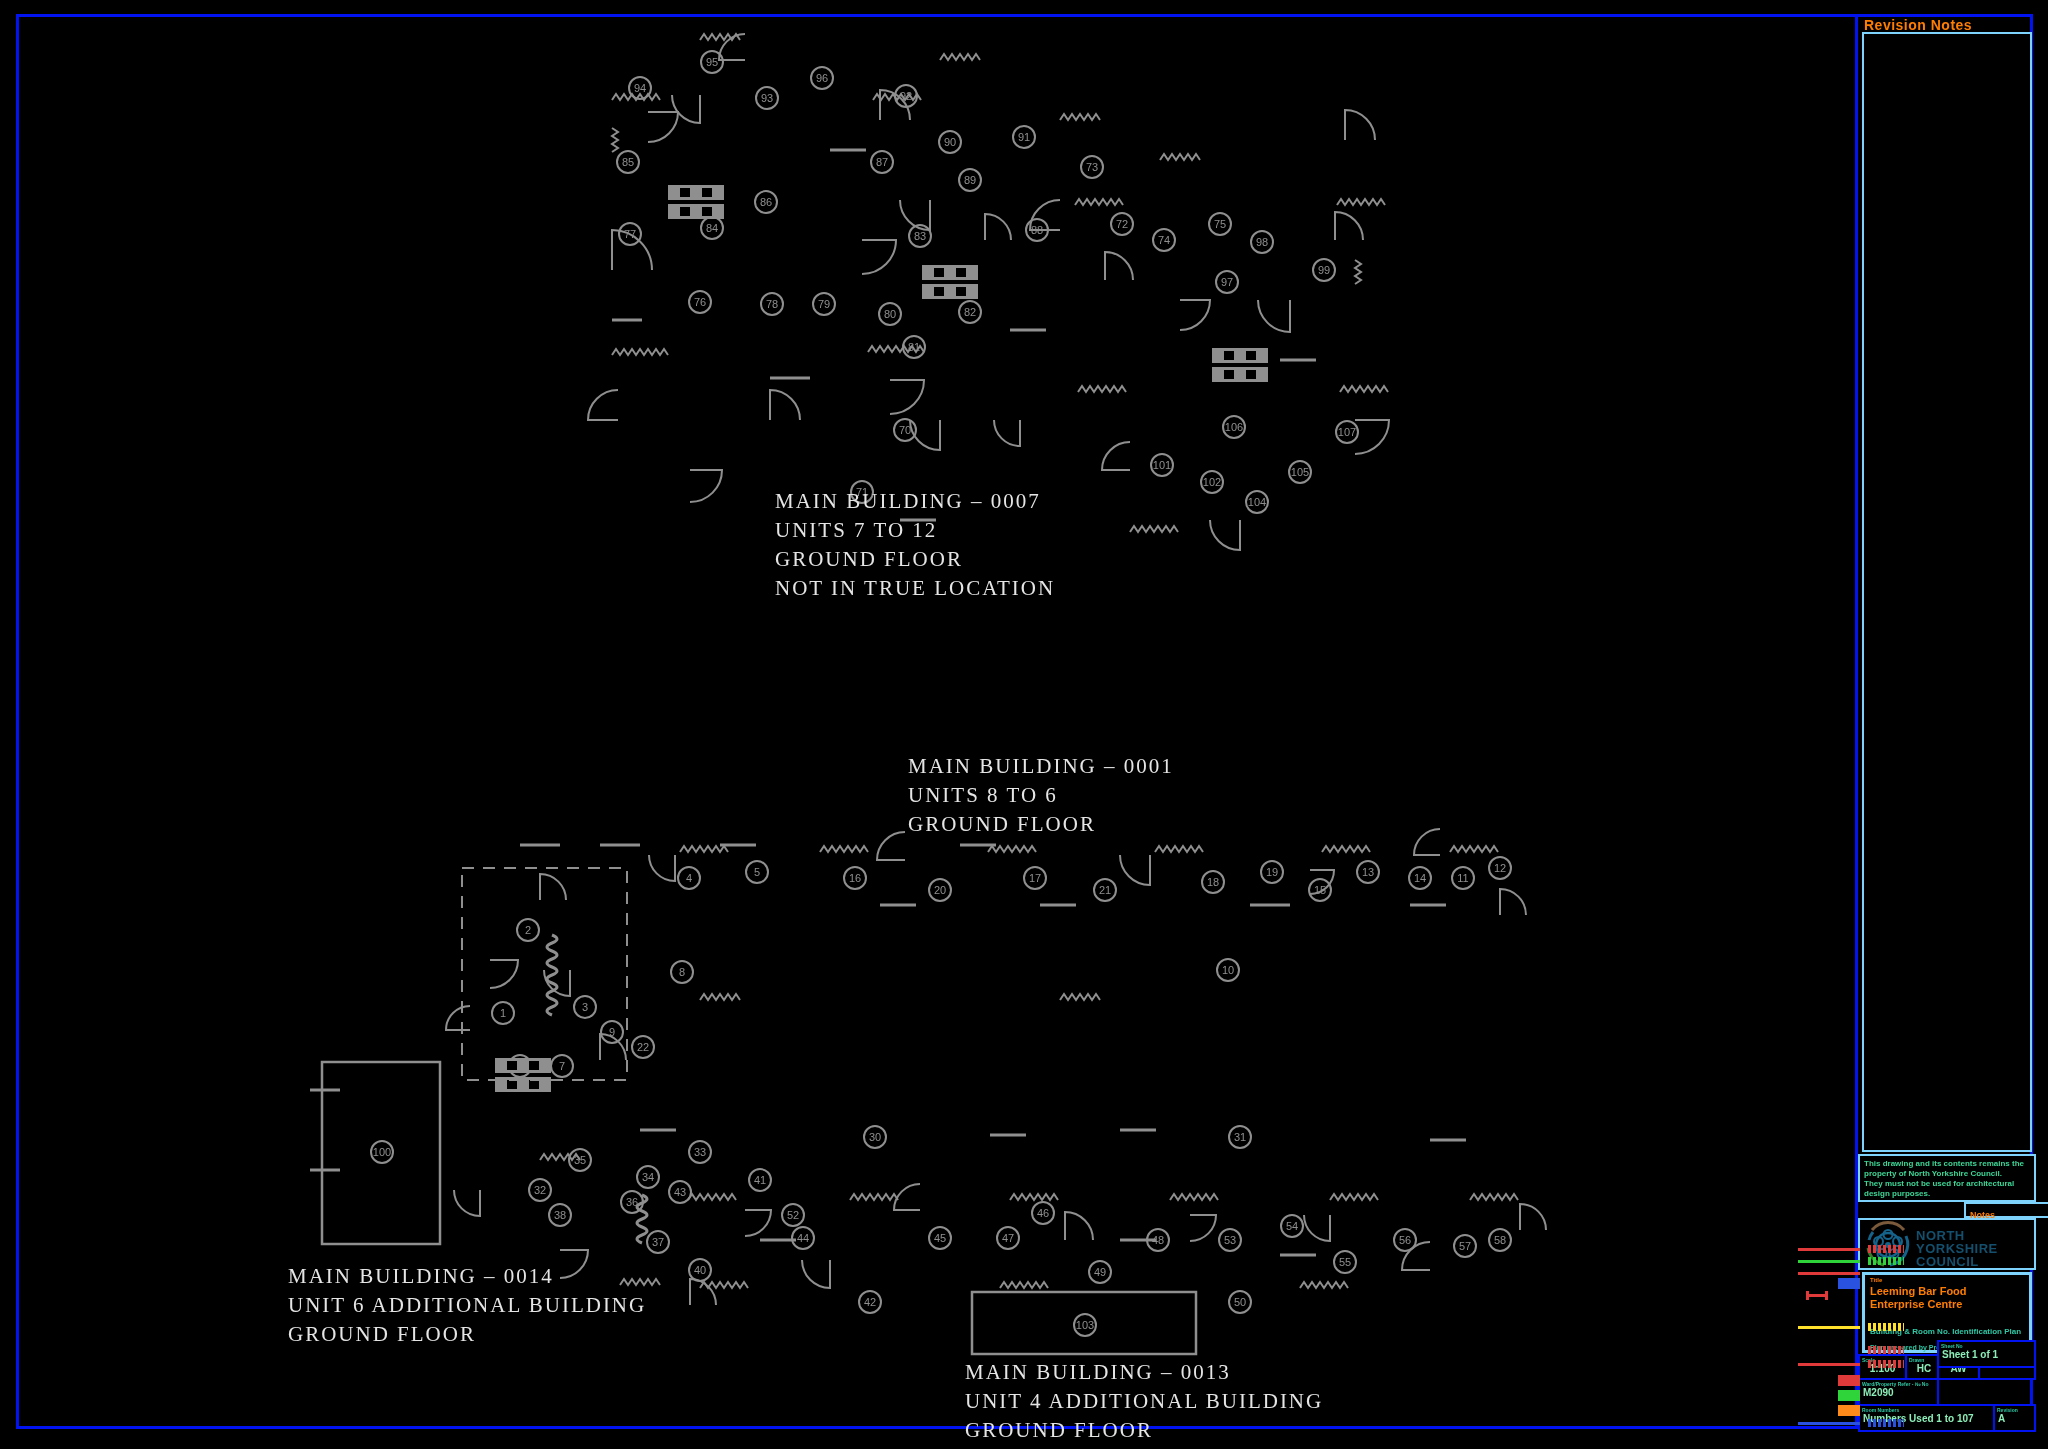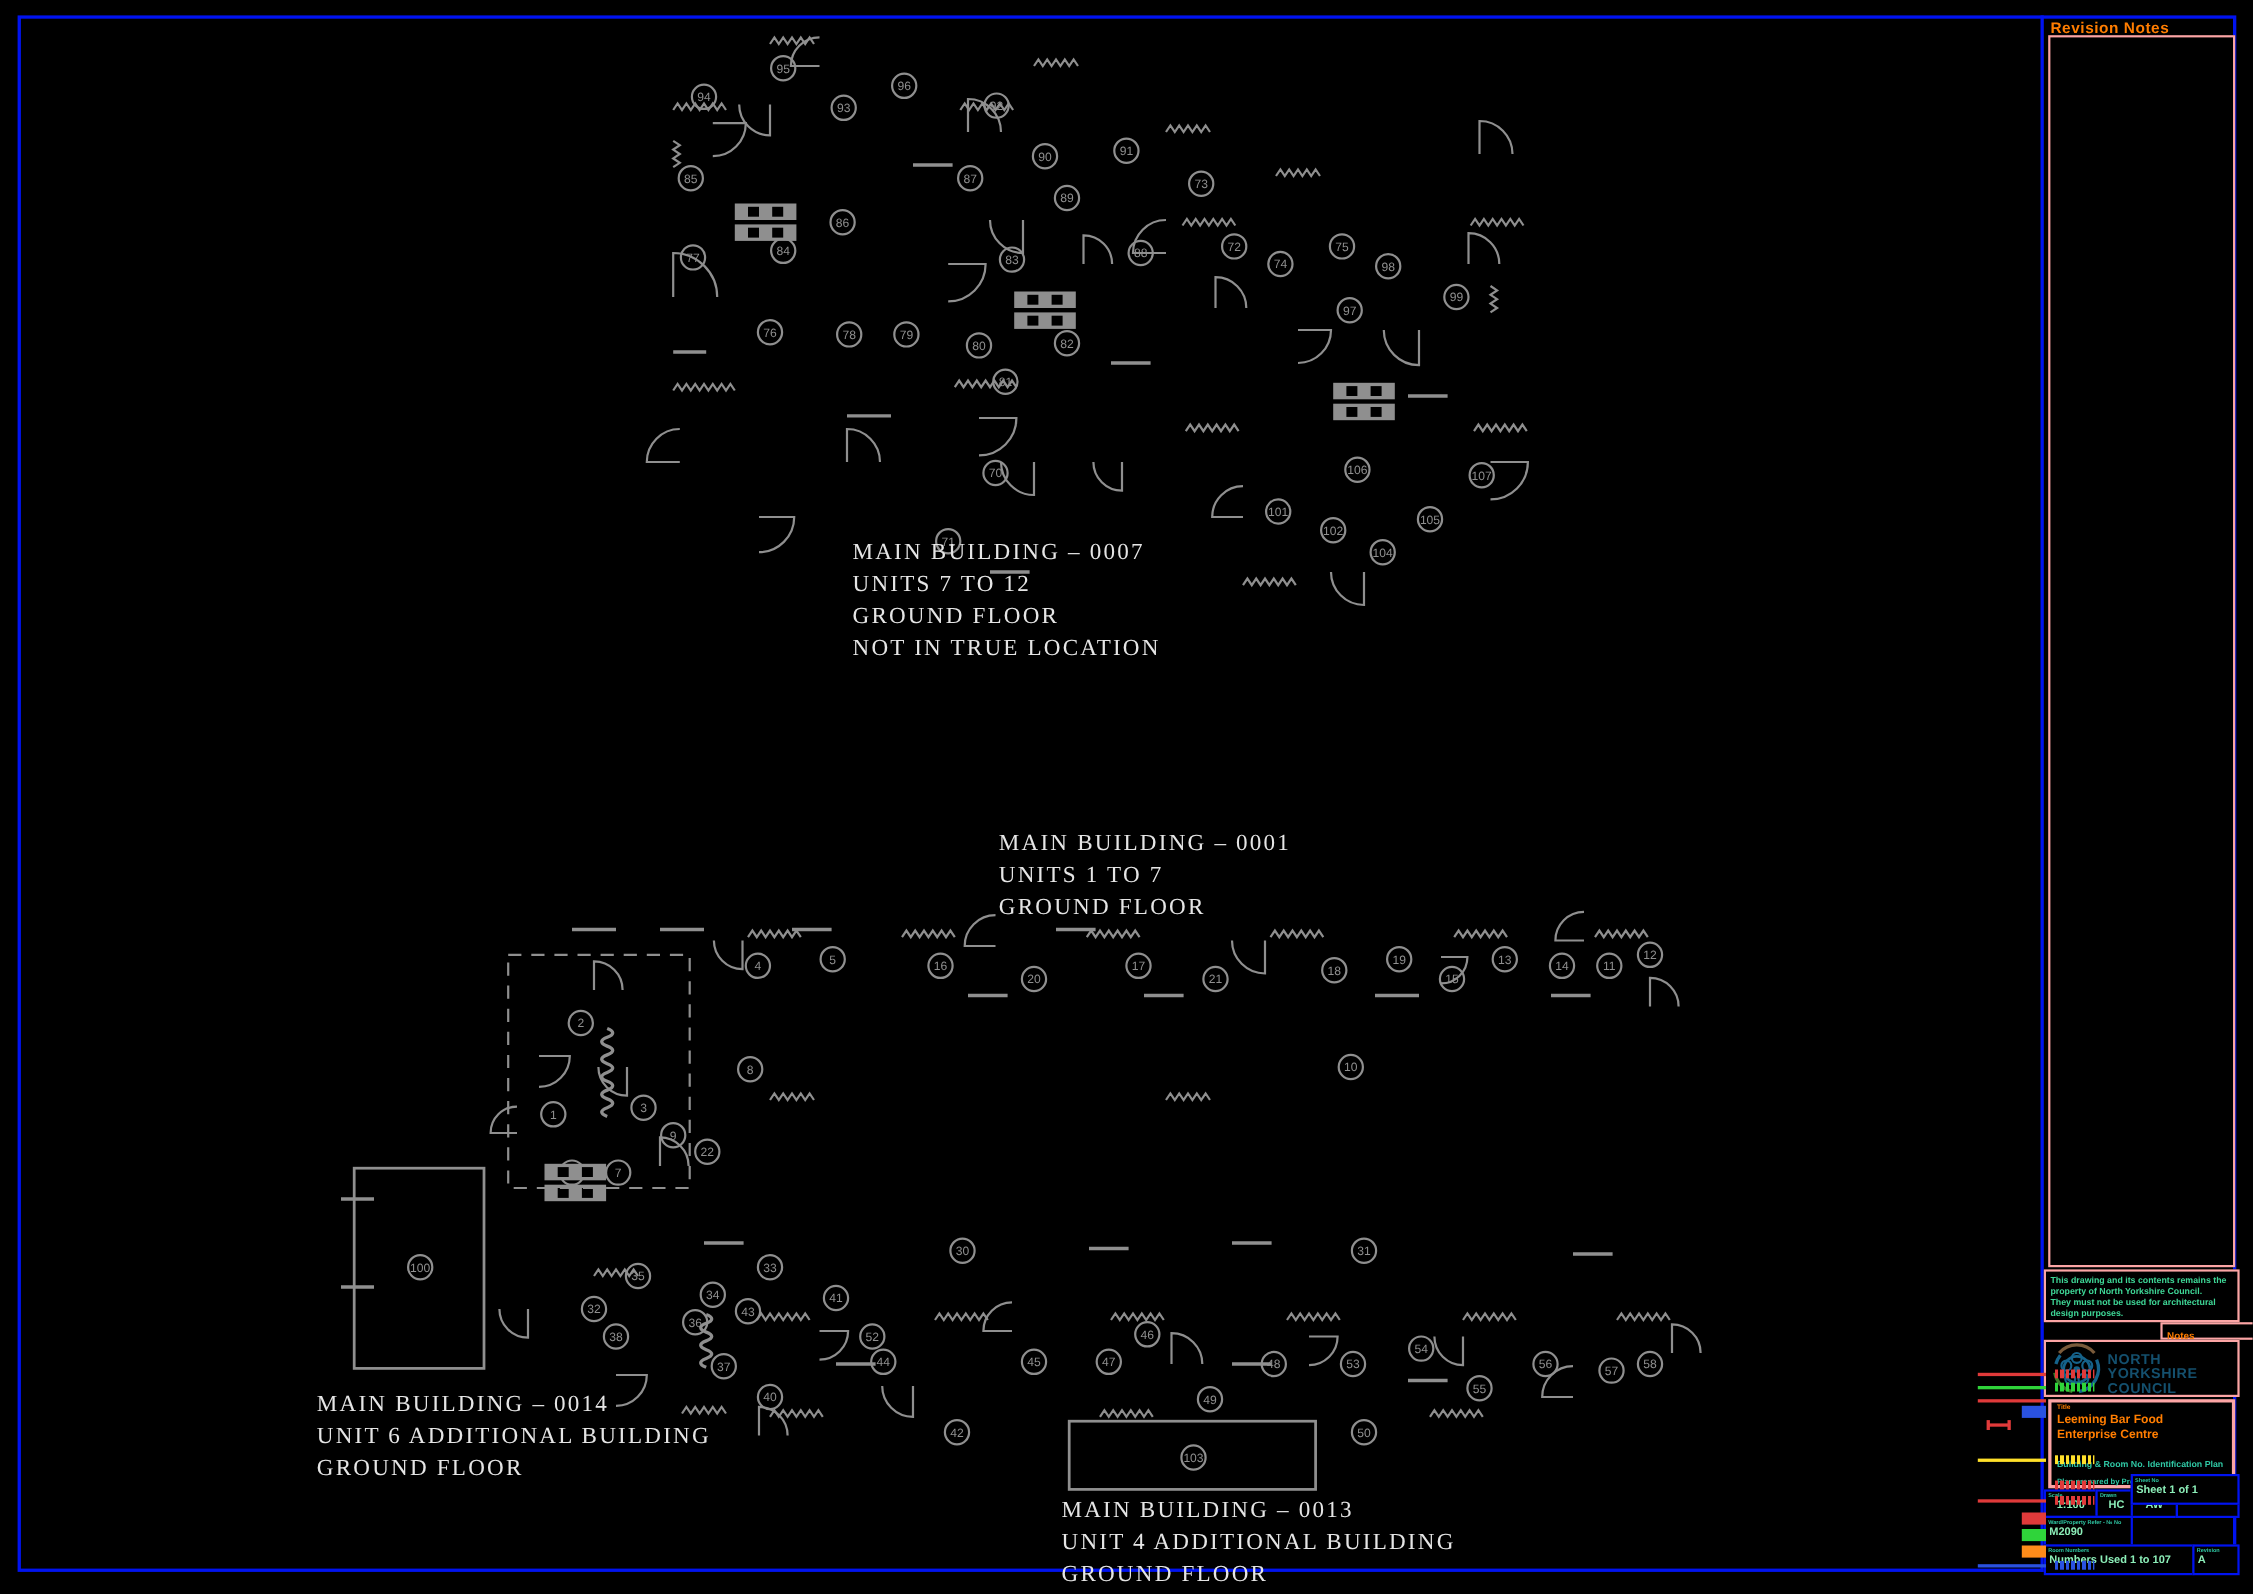--- a/index.html
+++ b/index.html
@@ -6,21 +6,21 @@
   #page{position:relative;width:2048px;height:1449px;background:#000;overflow:hidden;
         font-family:"Liberation Sans",sans-serif;}
   .abs{position:absolute;}
   
   #frame{left:16px;top:14px;width:2017px;height:1415px;border:3px solid #0013f0;box-sizing:border-box;}
   #divider{left:1855px;top:14px;width:3px;height:1415px;background:#0013f0;}
   
   .cadlabel{position:absolute;color:#e5e5e5;font-size:21px;letter-spacing:2px;line-height:29px;
             white-space:pre-line;font-family:Liberation Serif, serif;}
   
-  .bluebox{position:absolute;border:2px solid #fca5a5;box-sizing:border-box;background:#000;}
+  .bluebox{position:absolute;border:2px solid #7dd3fc;box-sizing:border-box;background:#000;}
   #revnotes-label{left:1864px;top:17px;font-size:14px;font-weight:bold;color:#ff7d00;letter-spacing:.5px;}
   #revnotes-box{left:1862px;top:32px;width:170px;height:1120px;}
   #disclaimer-box{left:1858px;top:1154px;width:178px;height:48px;padding:3px 4px;}
   #disclaimer-box div{color:#3ed696;font-size:8px;line-height:10px;font-weight:bold;white-space:pre-line;}
   #notes-row{left:1964px;top:1202px;width:178px;height:16px;}
   #notes-row span{color:#ff7d00;font-size:9px;font-weight:bold;margin-left:4px;line-height:12px;display:inline-block;}
   #logo-box{left:1858px;top:1218px;width:178px;height:52px;display:flex;align-items:flex-end;padding-left:4px;}
   #logo-text{color:#14506e;font-size:13px;line-height:13px;font-weight:bold;letter-spacing:.5px;white-space:pre-line;margin-left:4px;}
   #title-box{left:1862px;top:1272px;width:170px;height:81px;border-width:3px;padding:2px 5px;}
   #title-label{color:#ff7d00;font-size:6px;font-weight:bold;}
@@ -354,21 +354,21 @@
       <rect x="462" y="868" width="165" height="212" stroke="#8f8f8f" stroke-width="2" fill="none" stroke-dasharray="12 9"></rect>
       <path d="M552,935 q10,4 0,8 q-10,4 0,8 q10,4 0,8 q-10,4 0,8 q10,4 0,8 q-10,4 0,8 q10,4 0,8 q-10,4 0,8 q10,4 0,8 q-10,4 0,8" stroke="#8f8f8f" stroke-width="3" fill="none"></path>
       <path d="M642,1195 q10,4 0,8 q-10,4 0,8 q10,4 0,8 q-10,4 0,8 q10,4 0,8 q-10,4 0,8" stroke="#8f8f8f" stroke-width="3" fill="none"></path>
     </svg>
 
   <div class="cadlabel" style="left: 775px; top: 487px;">MAIN BUILDING – 0007
 UNITS 7 TO 12
 GROUND FLOOR
 NOT IN TRUE LOCATION</div>
   <div class="cadlabel" style="left: 908px; top: 752px;">MAIN BUILDING – 0001
-UNITS 1 TO 7
+UNITS 8 TO 6
 GROUND FLOOR</div>
   <div class="cadlabel" style="left: 288px; top: 1262px;">MAIN BUILDING – 0014
 UNIT 6 ADDITIONAL BUILDING
 GROUND FLOOR</div>
   <div class="cadlabel" style="left: 965px; top: 1358px;">MAIN BUILDING – 0013
 UNIT 4 ADDITIONAL BUILDING
 GROUND FLOOR</div>
 
   <div class="abs" id="revnotes-label">Revision Notes</div>
   <div class="bluebox" id="revnotes-box"></div>

